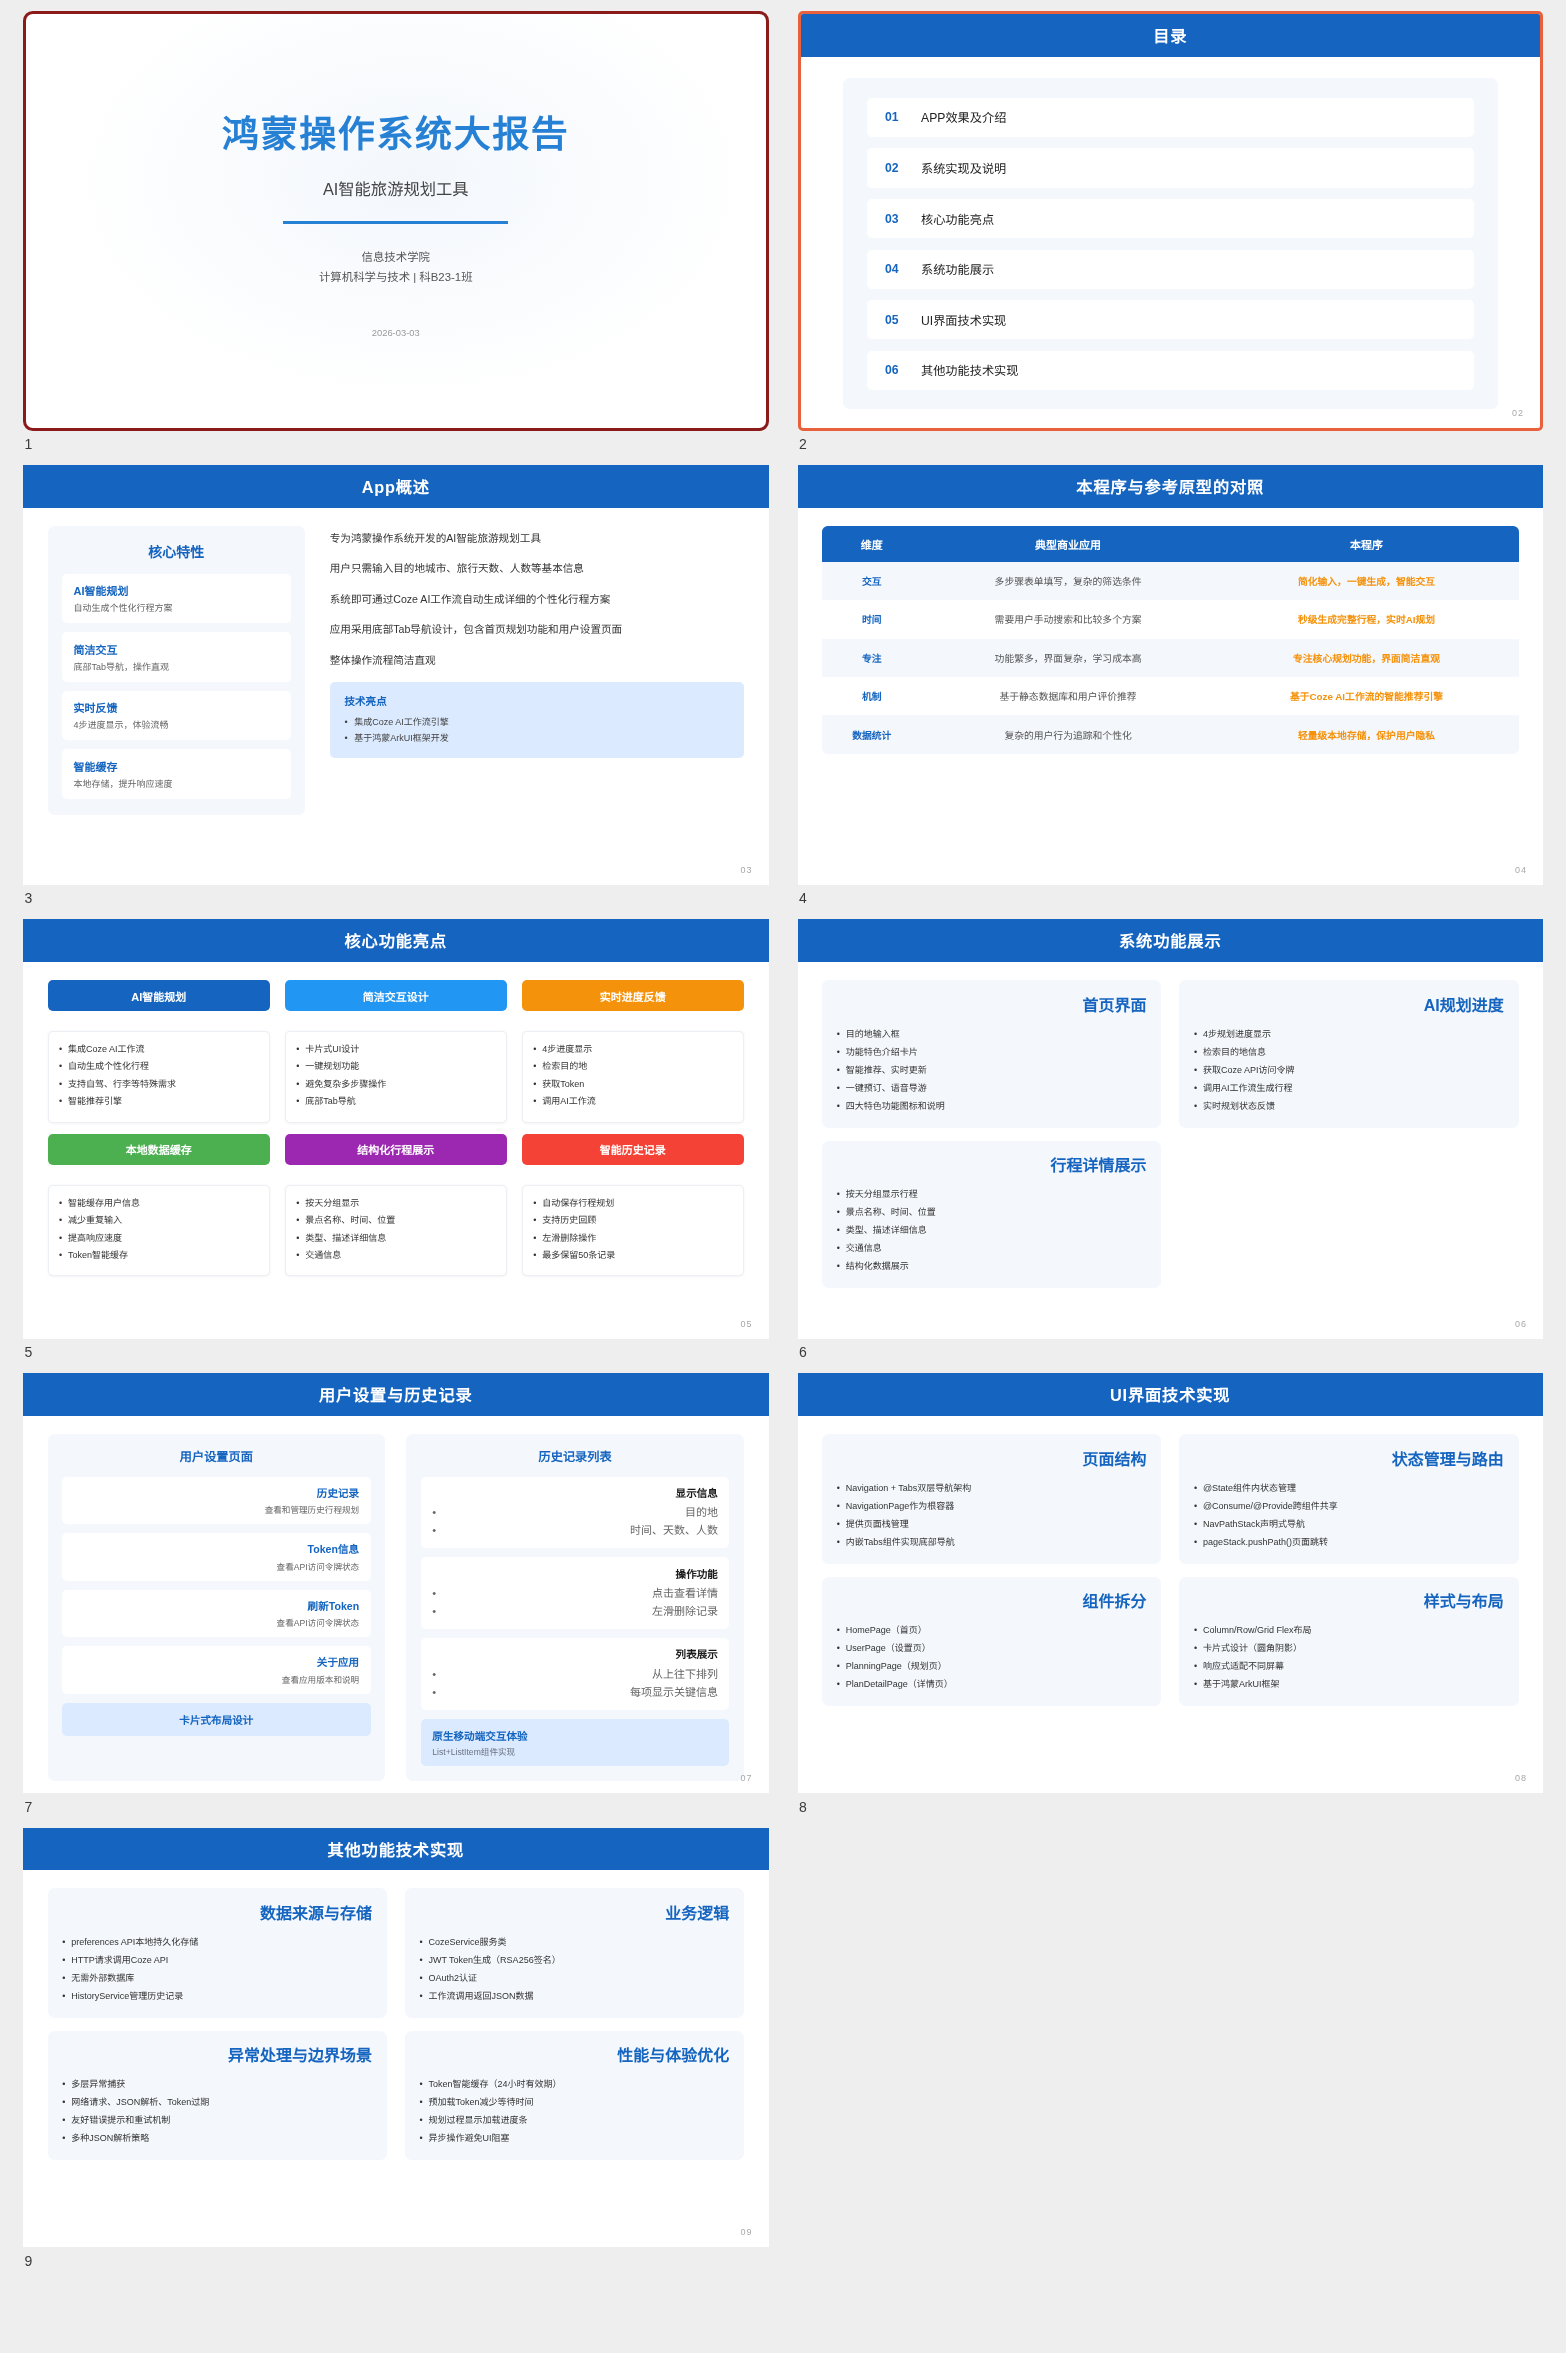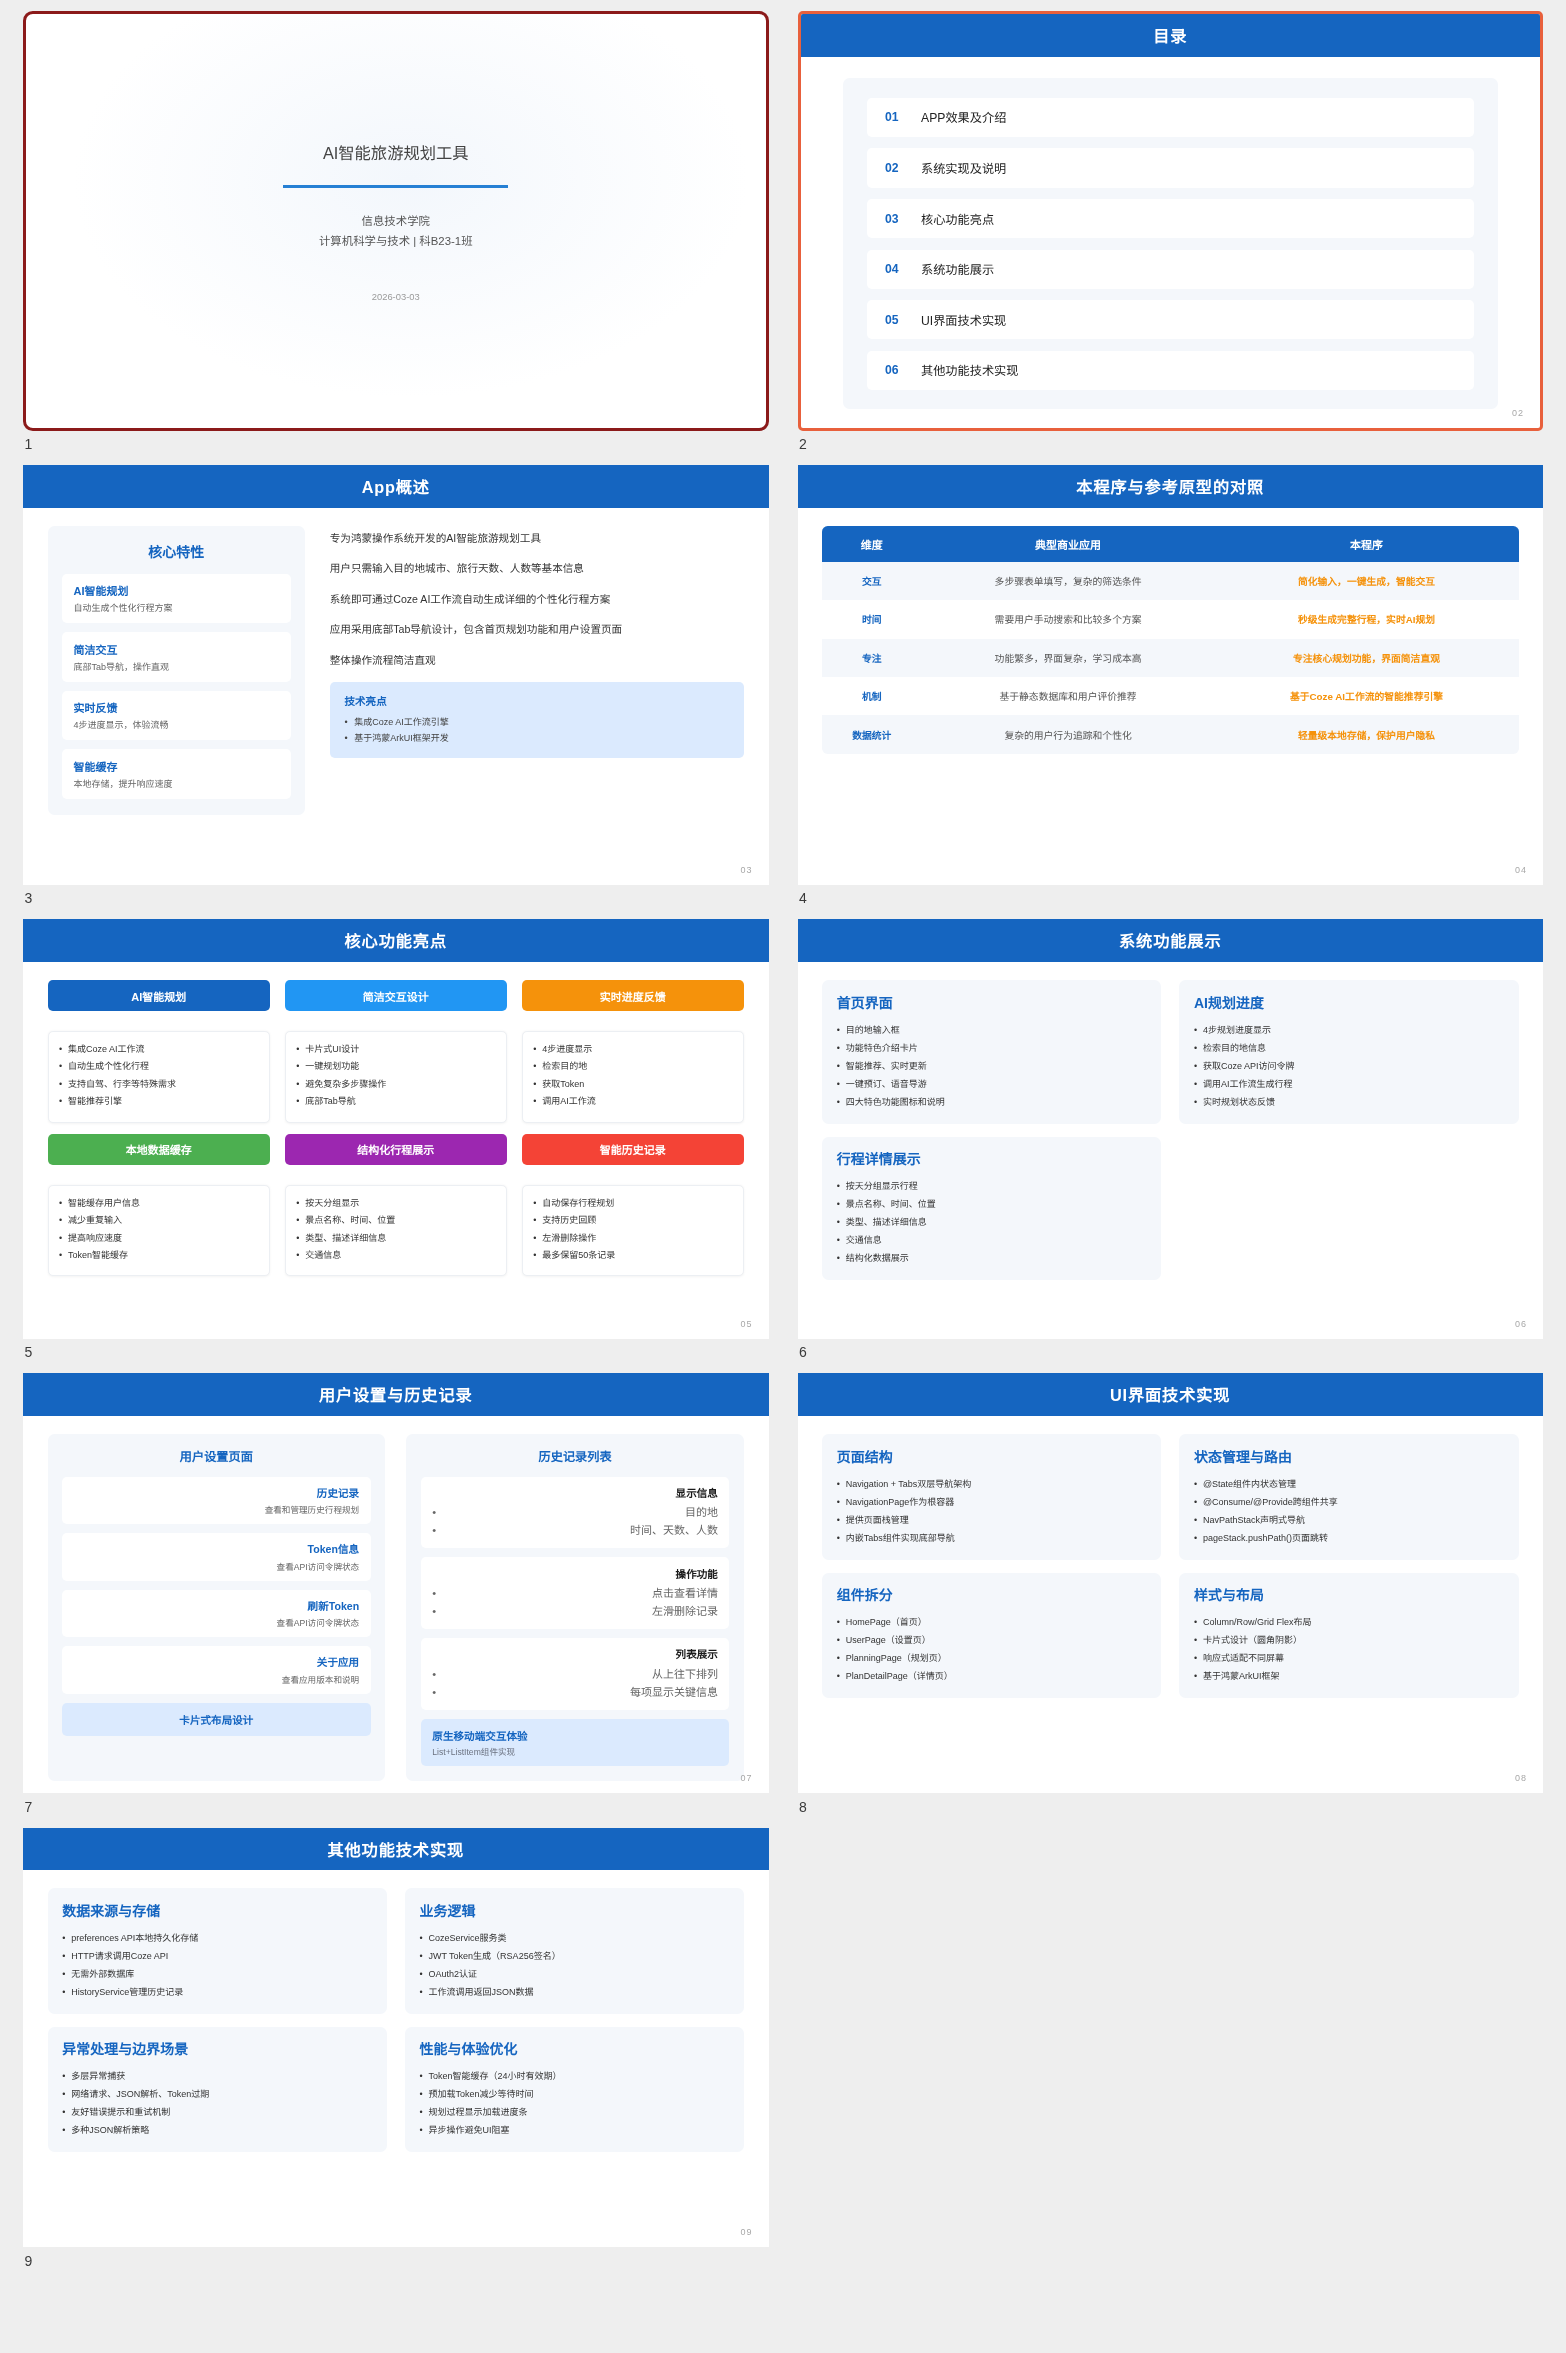--- a/index.html
+++ b/index.html
@@ -137,21 +137,21 @@
   .ccard-body li {
     font-size: 9px; color: #333; padding-left: 9px;
     position: relative; line-height: 1.95;
   }
   .ccard-body li::before { content: "•"; position: absolute; left: 0; }
 
   
   .panelgrid { display: grid; grid-template-columns: 1fr 1fr; gap: 13px 18px; }
   .panel { background: #f4f7fb; border-radius: 6.5px; padding: 11.4px 14.7px 13px 14.7px; }
   .panel h4 {
-    text-align: left; color: #1565c0; font-size: 14px;
+    text-align: right; color: #1565c0; font-size: 16px;
     font-weight: bold; margin-bottom: 9px;
   }
   .panel ul { list-style: none; }
   .panel li {
     font-size: 9px; color: #333; padding-left: 9px;
     position: relative; line-height: 2.0;
   }
   .panel li::before { content: "•"; position: absolute; left: 0; }
 
   
@@ -175,20 +175,21 @@
   .s7foot.left { text-align: left; }
   .s7foot-sub { display: block; color: #6b7280; font-weight: normal; font-size: 8.6px; margin-top: 2.4px; }
 </style>
 </head>
 <body>
 
 <div class="deck">
 
   <div class="slot">
     <div class="slide framed title-slide">
+      <div class="main-title">鸿蒙操作系统大报告</div>
       <div class="sub-title">AI智能旅游规划工具</div>
       <div class="title-rule"></div>
       <div class="meta-line">信息技术学院</div>
       <div class="meta-line">计算机科学与技术 | 科B23-1班</div>
       <div class="title-date">2026-03-03</div>
     </div>
     <div class="slide-num">1</div>
   </div>
 
   <div class="slot">

